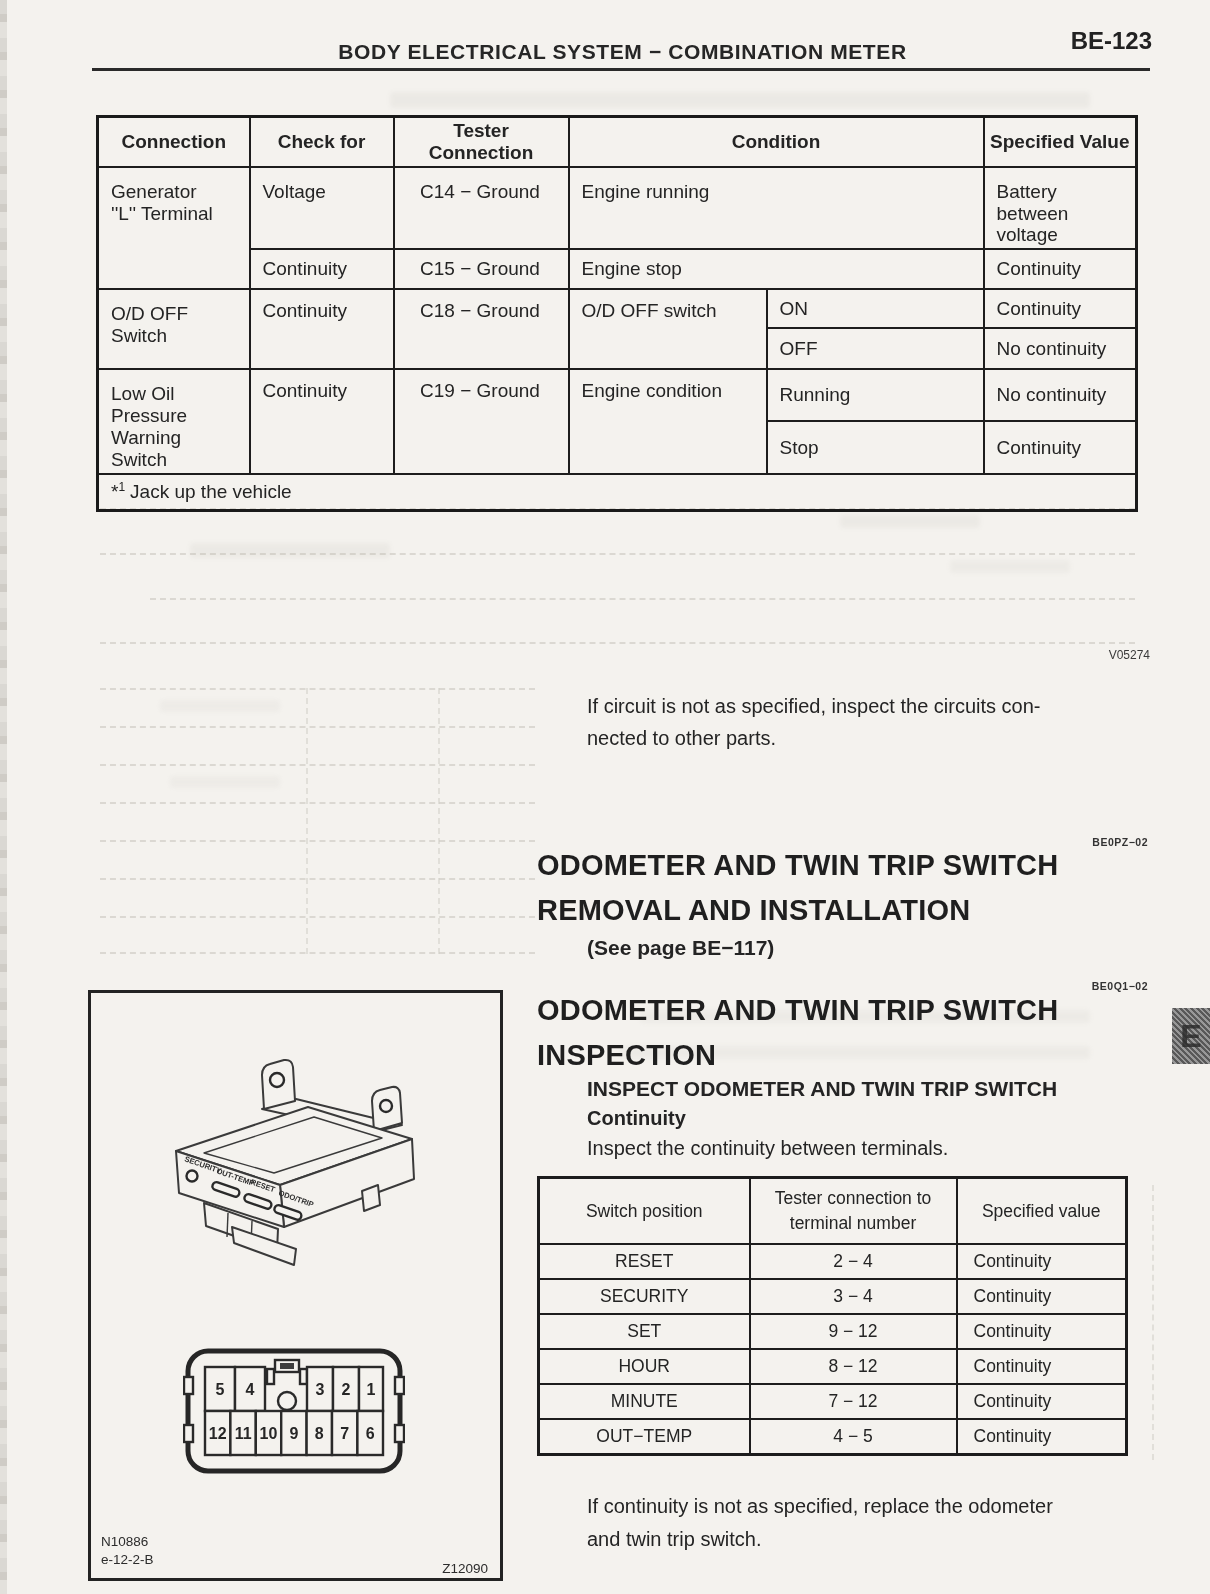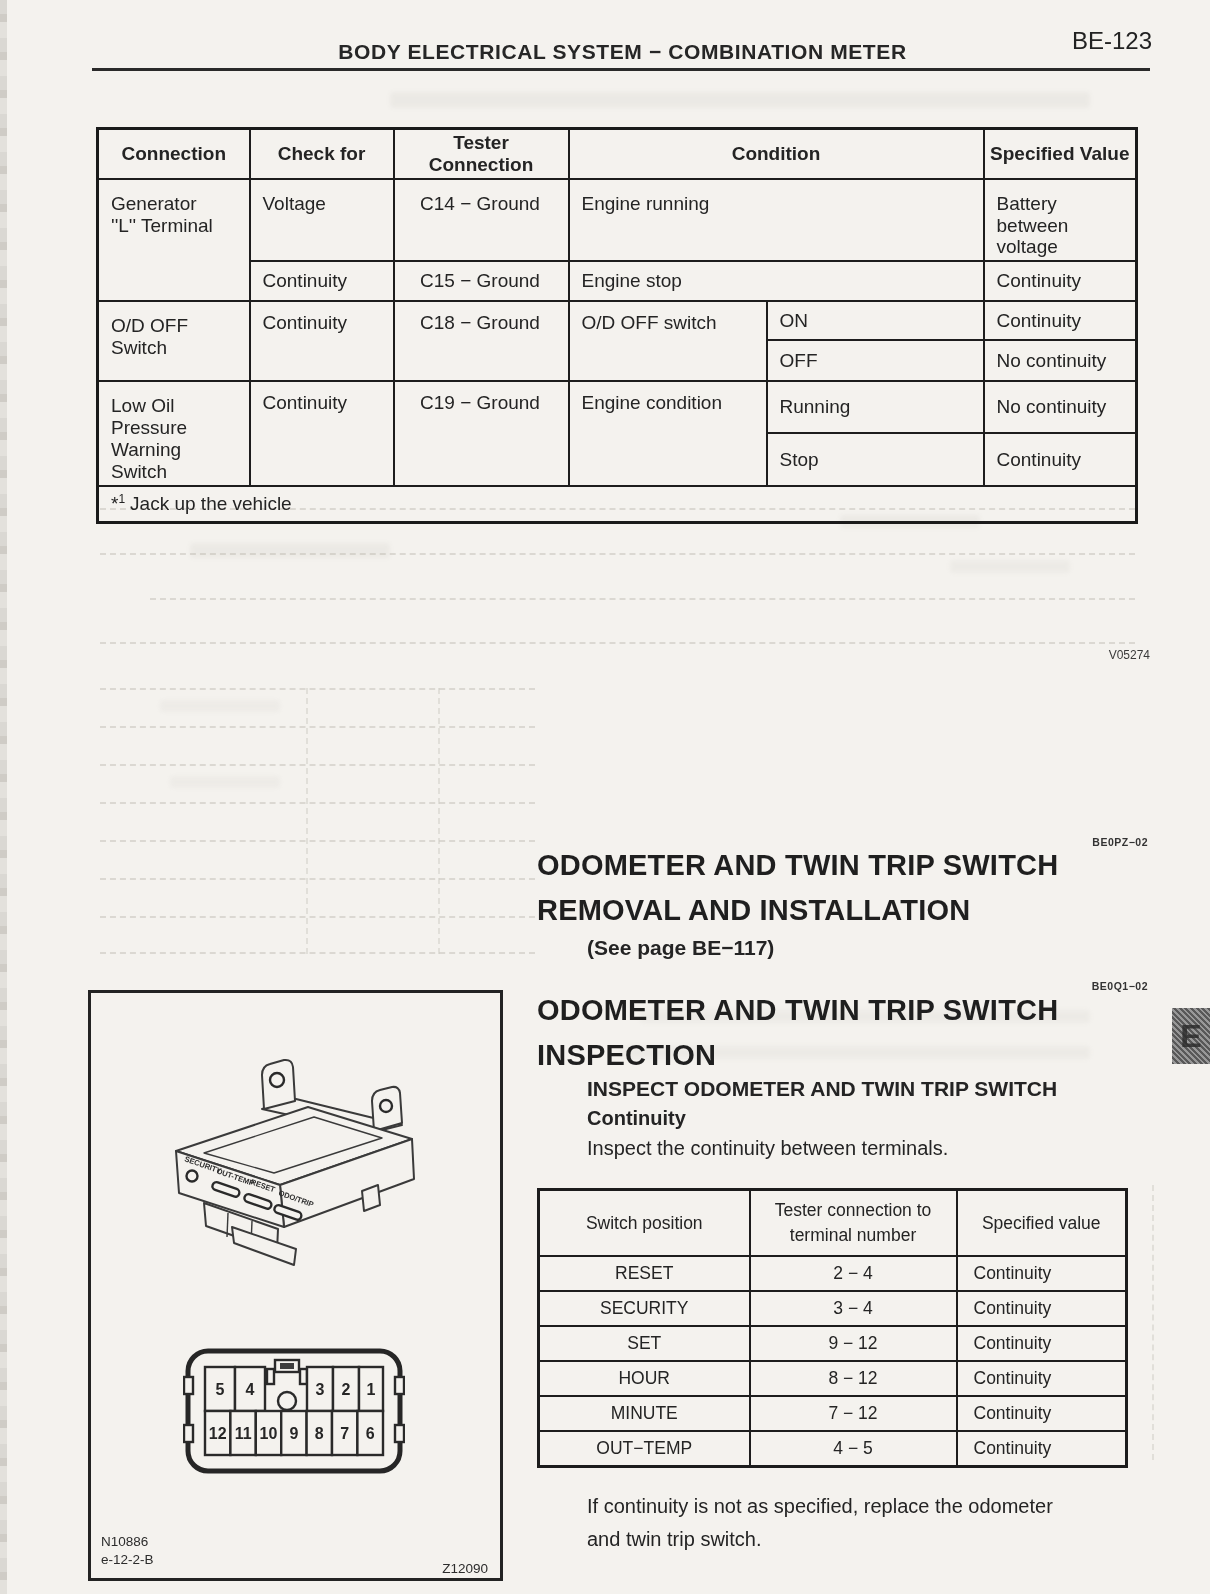--- a/index.html
+++ b/index.html
@@ -10,23 +10,23 @@
   }
   .abs{position:absolute;}
   .pre{white-space:pre-line;}
   
   #edge-strip{left:0;top:0;width:7px;height:1594px;
     background:repeating-linear-gradient(180deg,#dad8d3 0 14px,#cfccc6 14px 22px,#e3e1dc 22px 38px);}
   
   #hdr-title{left:95px;top:40px;width:1055px;text-align:center;
     font-size:21px;font-weight:bold;letter-spacing:.6px;color:#262626;}
   #hdr-rule{left:92px;top:68px;width:1058px;height:3px;background:#2a2a2a;}
-  #page-num{right:58px;top:27px;font-size:24px;font-weight:normal;color:#222;}
-  
-  table{border-collapse:collapse;table-layout:fixed;background:transparent;margin-top:12px;}
+  #page-num{right:58px;top:27px;font-size:24px;font-weight:bold;color:#222;}
+  
+  table{border-collapse:collapse;table-layout:fixed;background:transparent;}
   td,th{border:2px solid #1d1d1d;font-weight:normal;padding:2px 6px 2px 12px;
     vertical-align:middle;text-align:left;white-space:pre-line;line-height:1.15;}
   th{text-align:center;font-weight:bold;padding:2px 4px;}
   
   #t1{left:96px;top:115px;width:1039px;border:3px solid #1a1a1a;font-size:19px;}
   #t1 .ctr{text-align:center;padding-left:4px;}
   #t1 .vt{vertical-align:top;padding-top:13px;}
   #t1 .vt2{vertical-align:top;padding-top:10px;}
   .rhh{height:41px}.rh60{height:60px}.rh40{height:40px}.rh39{height:39px}
   .rh41{height:41px}.rh50{height:50px}.rhf{height:37px}
@@ -166,20 +166,22 @@
       <td>Stop</td>
       <td>Continuity</td>
     </tr>
     <tr class="rhf">
       <td colspan="6" class="fn"><span>*</span><sup>1</sup><span class="fnt">Jack up the vehicle</span></td>
     </tr>
   </tbody>
     </table>
 
   <div id="v-label" class="abs">V05274</div>
+  <div id="para1" class="abs pre">If circuit is not as specified, inspect the circuits con-
+nected to other parts.</div>
 
   <div id="code1" class="abs code">BE0PZ−02</div>
   <div id="h1a" class="abs h1 pre">ODOMETER AND TWIN TRIP SWITCH
 REMOVAL AND INSTALLATION</div>
   <div id="see-page" class="abs">(See page BE−117)</div>
 
   <div id="code2" class="abs code">BE0Q1−02</div>
   <div id="h1b" class="abs h1 pre">ODOMETER AND TWIN TRIP SWITCH
 INSPECTION</div>
 

